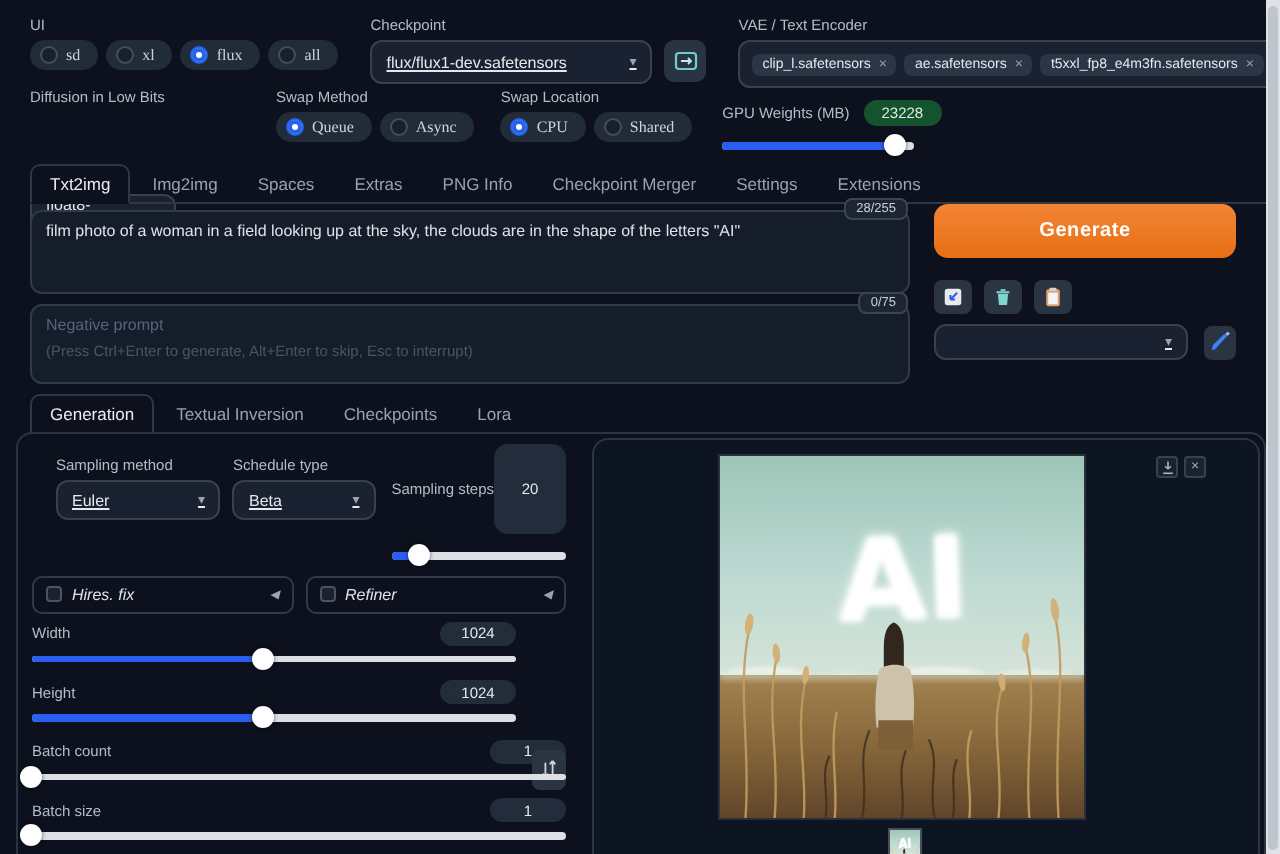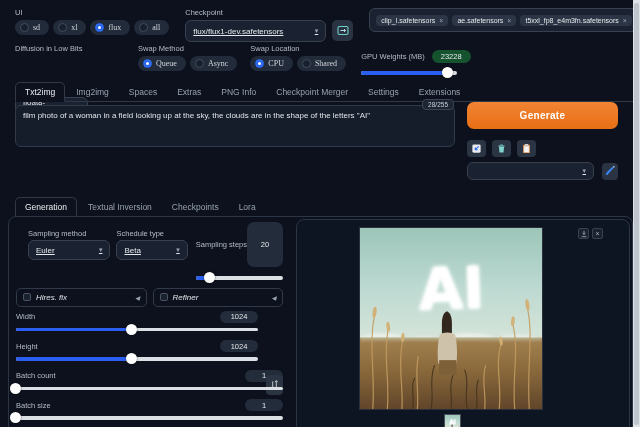--- a/index.html
+++ b/index.html
@@ -129,20 +129,21 @@
         <div class="sq-btn">
           <svg width="12" height="12" viewBox="0 0 12 12">
             <rect x="1" y="1.5" width="10" height="8" rx="1.5" fill="none" stroke="#6fd0c9" stroke-width="1.1"></rect>
             <path d="M3.5 5.5h5M7 4l1.5 1.5L7 7" fill="none" stroke="#bfeeea" stroke-width="0.9"></path>
           </svg>
         </div>
       </div>
     </div>
 
     <div>
+      <span class="lbl">VAE / Text Encoder</span>
       <div class="vae-box">
         <span class="chip">
             <span>clip_l.safetensors</span>
             <span class="x">×</span>
           </span>
         <span class="chip">
             <span>ae.safetensors</span>
             <span class="x">×</span>
           </span>
         <span class="chip">
@@ -218,20 +219,27 @@
     <span class="tab">Extensions</span>
   </div>
 
   <div class="pbox" style="top:105px;">
     <span class="counter">28/255</span>
     <div class="tarea" style="height:42px;">
       <span>film photo of a woman in a field looking up at the sky, the clouds are in the shape of the letters "AI"</span>
     </div>
   </div>
 
+  <div class="pbox" style="top:152px;">
+    <span class="counter">0/75</span>
+    <div class="tarea" style="height:40px;">
+      <div class="ph1">Negative prompt</div>
+      <div class="ph2">(Press Ctrl+Enter to generate, Alt+Enter to skip, Esc to interrupt)</div>
+    </div>
+  </div>
 
   <div class="gen-btn">
     <span>Generate</span>
   </div>
 
   <div class="mini-row">
     <div class="mini">
       <svg width="11" height="11" viewBox="0 0 12 12">
         <rect x="1.5" y="1.5" width="9" height="9" rx="1.5" fill="#e8eaee"></rect>
         <path d="M8.3 3.7 4.6 7.4M4.6 7.4V4.9M4.6 7.4h2.5" stroke="#2563eb" stroke-width="1.1" fill="none"></path>

